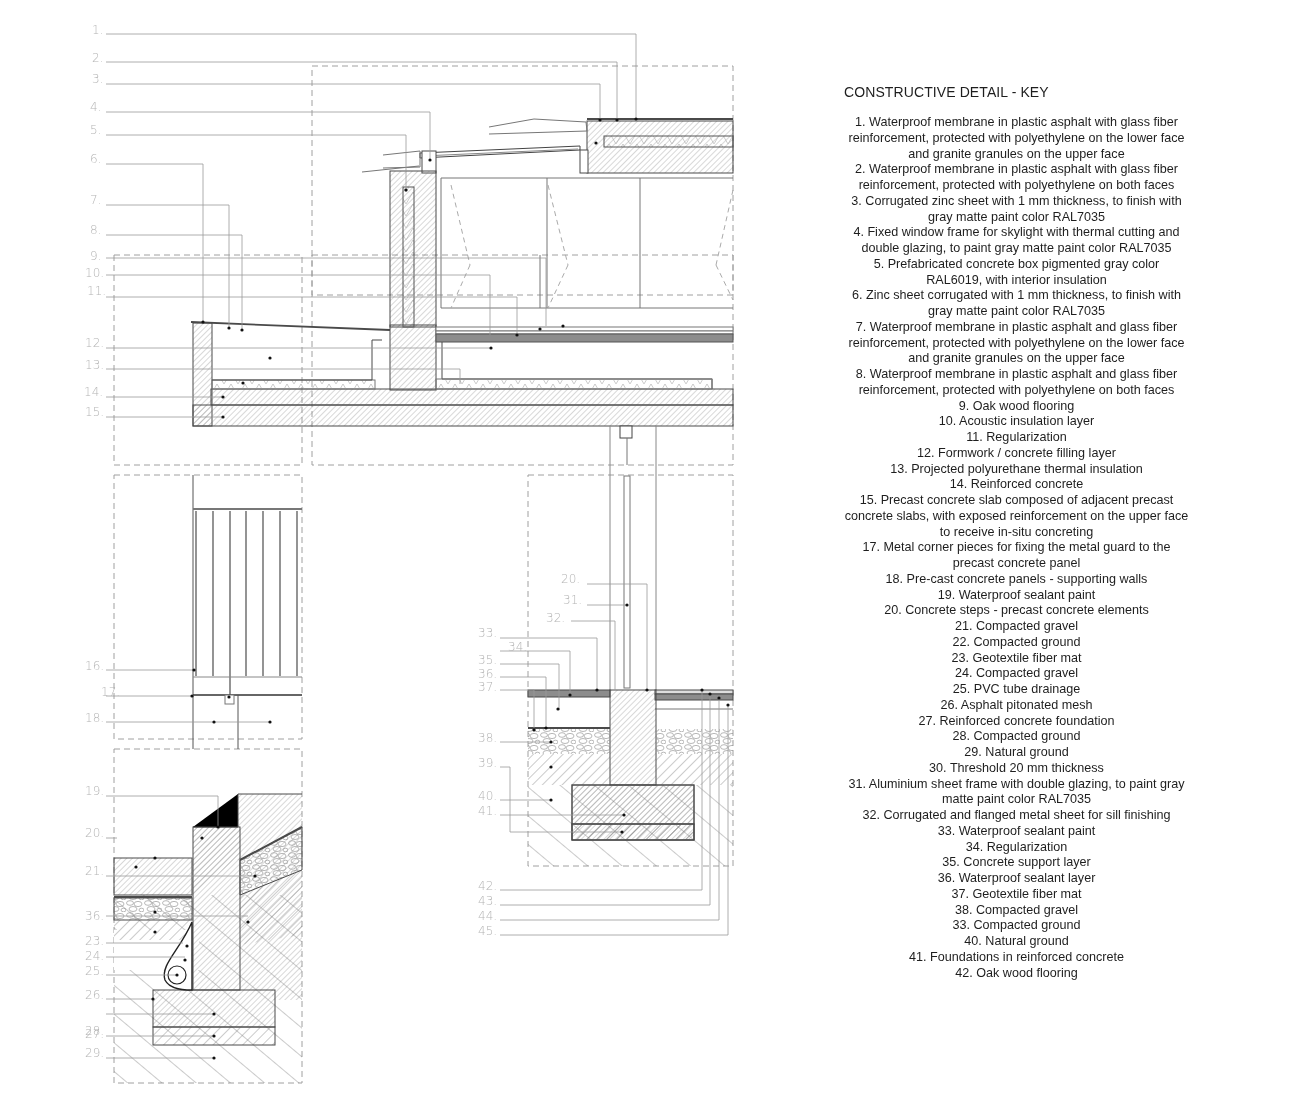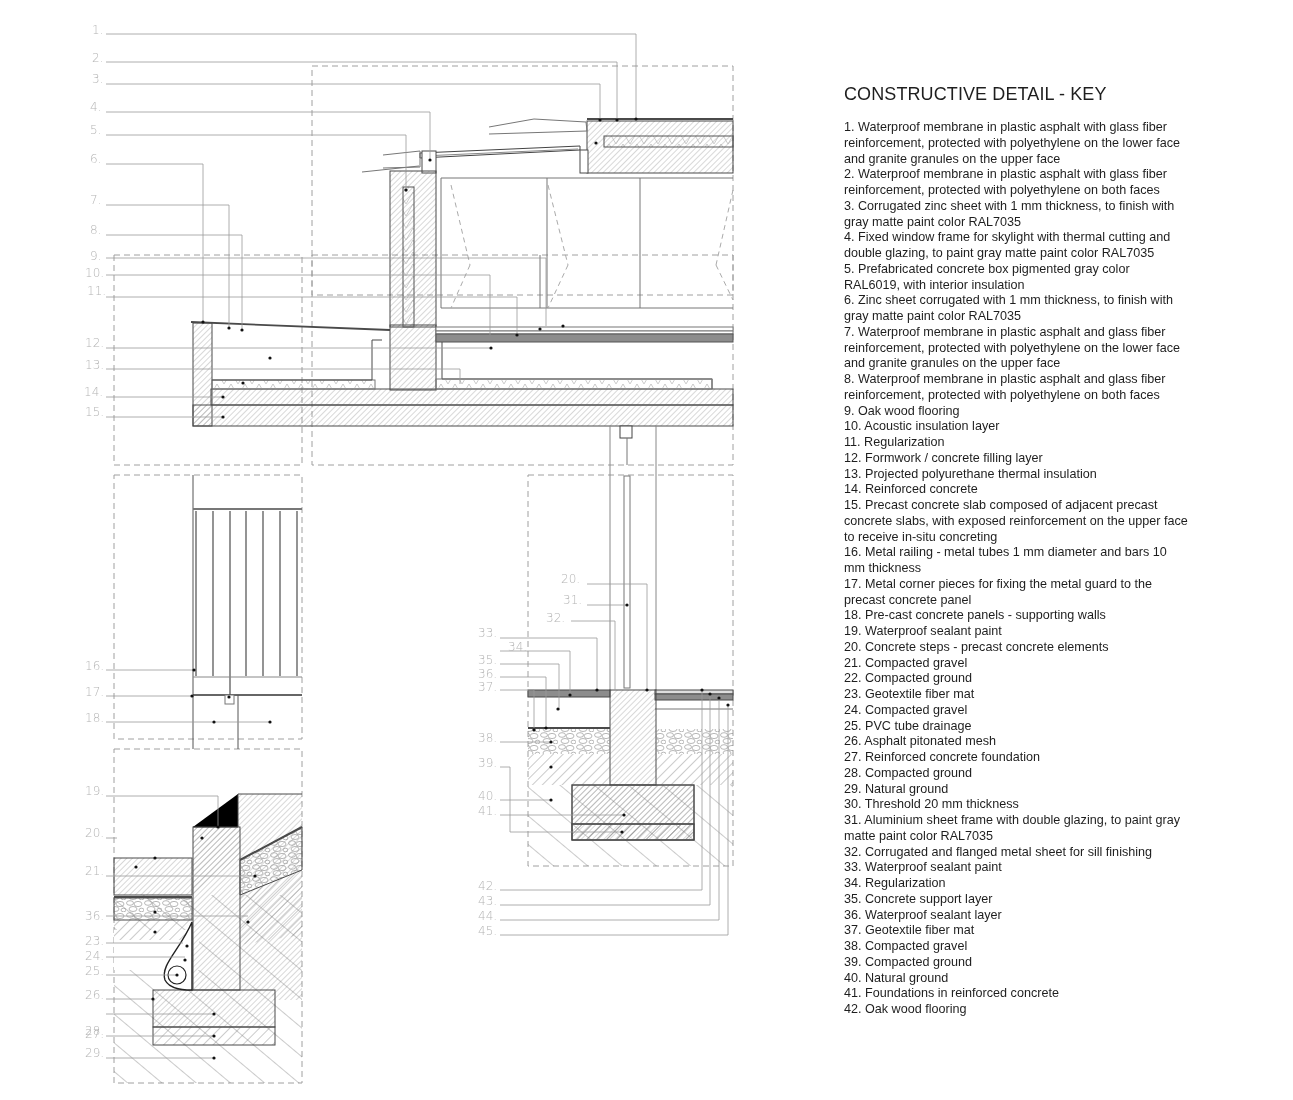--- a/index.html
+++ b/index.html
@@ -2,23 +2,23 @@
 <html><head>
 <meta charset="utf-8">
 <style>
   html, body { margin: 0; padding: 0; background: #ffffff; }
   body { width: 1293px; height: 1100px; position: relative; overflow: hidden;
          font-family: "Liberation Sans", sans-serif; }
   #drawing { position: absolute; left: 0; top: 0; width: 830px; height: 1100px; }
   .callout { position: absolute; font-family: "DejaVu Sans", sans-serif; font-size: 12px;
              color: #b4b4b4; font-weight: 300; letter-spacing: 0px; line-height: 12px; }
   #key { position: absolute; left: 844px; top: 84px; width: 345px; color: #1e1e1e; }
-  #key-title { font-size: 18px; margin: 0 0 15px 0; font-weight: normal; letter-spacing: 0.1px; }
+  #key-title { font-size: 14px; margin: 0 0 15px 0; font-weight: normal; letter-spacing: 0.1px; }
   #key-list { list-style: none; margin: 0; padding: 0; font-size: 12.6px; line-height: 15.75px; }
-  #key-list li { margin: 0; padding: 0; }
+  #key-list li { margin: 0; padding: 0; text-align: center; }
 </style>
 </head>
 <body>
 
 <svg id="drawing" width="830" height="1100" viewBox="0 0 830 1100" xmlns="http://www.w3.org/2000/svg">
   <defs>
     <pattern id="hatchFine" patternUnits="userSpaceOnUse" width="4" height="4" patternTransform="rotate(45)">
       <line x1="0" y1="0" x2="0" y2="4" stroke="#7a7a7a" stroke-width="0.6"></line>
     </pattern>
     <pattern id="hatchWide" patternUnits="userSpaceOnUse" width="7" height="7" patternTransform="rotate(45)">
@@ -277,21 +277,21 @@
     <div class="callout" style="left: 90px; top: 194px;">7.</div>
     <div class="callout" style="left: 90px; top: 224px;">8.</div>
     <div class="callout" style="left: 90px; top: 250px;">9.</div>
     <div class="callout" style="left: 85px; top: 267px;">10.</div>
     <div class="callout" style="left: 87px; top: 285px;">11.</div>
     <div class="callout" style="left: 85px; top: 337px;">12.</div>
     <div class="callout" style="left: 85px; top: 359px;">13.</div>
     <div class="callout" style="left: 84px; top: 386px;">14.</div>
     <div class="callout" style="left: 85px; top: 406px;">15.</div>
     <div class="callout" style="left: 85px; top: 660px;">16.</div>
-    <div class="callout" style="left: 85px; top: 686px;">17.</div>
+    <div class="callout" style="left: 101px; top: 686px;">17.</div>
     <div class="callout" style="left: 85px; top: 712px;">18.</div>
     <div class="callout" style="left: 85px; top: 785px;">19.</div>
     <div class="callout" style="left: 85px; top: 827px; text-align: right;">20.</div>
     <div class="callout" style="left: 85px; top: 865px;">21.</div>
     <div class="callout" style="left: 85px; top: 910px;">36.</div>
     <div class="callout" style="left: 85px; top: 935px;">23.</div>
     <div class="callout" style="left: 85px; top: 950px;">24.</div>
     <div class="callout" style="left: 85px; top: 965px;">25.</div>
     <div class="callout" style="left: 85px; top: 989px;">26.</div>
     <div class="callout" style="left: 85px; top: 1028px;">27.</div>
@@ -326,21 +326,20 @@
       <li>6. Zinc sheet corrugated with 1 mm thickness, to finish with gray matte paint color RAL7035</li>
       <li>7. Waterproof membrane in plastic asphalt and glass fiber reinforcement, protected with polyethylene on the lower face and granite granules on the upper face</li>
       <li>8. Waterproof membrane in plastic asphalt and glass fiber reinforcement, protected with polyethylene on both faces</li>
       <li>9. Oak wood flooring</li>
       <li>10. Acoustic insulation layer</li>
       <li>11. Regularization</li>
       <li>12. Formwork / concrete filling layer</li>
       <li>13. Projected polyurethane thermal insulation</li>
       <li>14. Reinforced concrete</li>
       <li>15. Precast concrete slab composed of adjacent precast concrete slabs, with exposed reinforcement on the upper face to receive in-situ concreting</li>
-      <li>16. Metal railing - metal tubes 1 mm diameter and bars 10 mm thickness</li>
       <li>17. Metal corner pieces for fixing the metal guard to the precast concrete panel</li>
       <li>18. Pre-cast concrete panels - supporting walls</li>
       <li>19. Waterproof sealant paint</li>
       <li>20. Concrete steps - precast concrete elements</li>
       <li>21. Compacted gravel</li>
       <li>22. Compacted ground</li>
       <li>23. Geotextile fiber mat</li>
       <li>24. Compacted gravel</li>
       <li>25. PVC tube drainage</li>
       <li>26. Asphalt pitonated mesh</li>
@@ -349,18 +348,18 @@
       <li>29. Natural ground</li>
       <li>30. Threshold 20 mm thickness</li>
       <li>31. Aluminium sheet frame with double glazing, to paint gray matte paint color RAL7035</li>
       <li>32. Corrugated and flanged metal sheet for sill finishing</li>
       <li>33. Waterproof sealant paint</li>
       <li>34. Regularization</li>
       <li>35. Concrete support layer</li>
       <li>36. Waterproof sealant layer</li>
       <li>37. Geotextile fiber mat</li>
       <li>38. Compacted gravel</li>
-      <li>39. Compacted ground</li>
+      <li>33. Compacted ground</li>
       <li>40. Natural ground</li>
       <li>41. Foundations in reinforced concrete</li>
       <li>42. Oak wood flooring</li>
     </ul>
 </div>
 
 </body></html>

